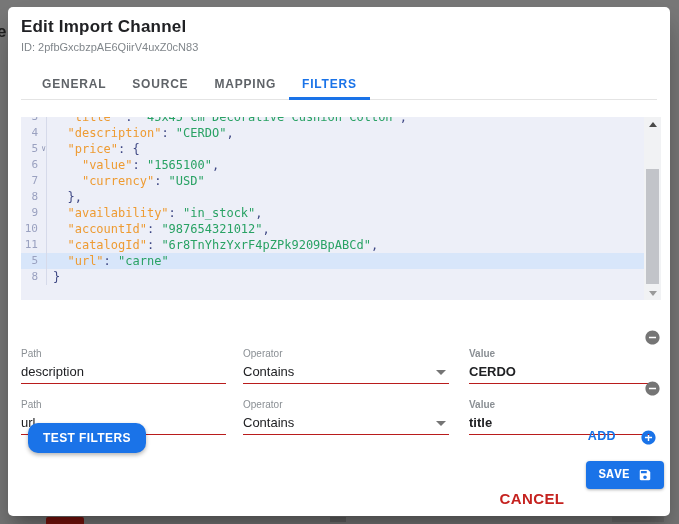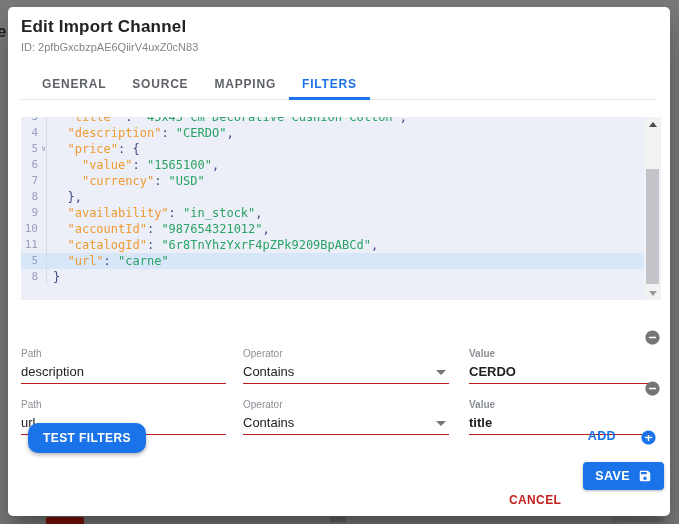--- a/index.html
+++ b/index.html
@@ -68,22 +68,22 @@
   .caret { position:absolute; right:3px; top:8px; width:0; height:0; border-left:5px solid transparent; border-right:5px solid transparent; border-top:5px solid #757575; }
   .minus-btn { position:absolute; right:-4px; top:13px; width:17px; height:17px; cursor:pointer; }
 
   
   .actions-row { position:absolute; left:13px; right:13px; top:416px; height:28px; }
   .btn-test { position:absolute; left:7px; top:0; background:var(--accent); color:#fff; border:none; border-radius:10px; font-family:inherit; font-size:12px; font-weight:bold; letter-spacing:.4px; padding:8px 15px; cursor:pointer; box-shadow:0 2px 4px rgba(0,0,0,.3); }
   .add-link { position:absolute; right:0; top:6px; display:flex; align-items:flex-start; gap:24px; color:var(--accent); font-size:12.5px; font-weight:bold; letter-spacing:.4px; cursor:pointer; }
 
   
   .footer { position:absolute; right:6px; bottom:3px; display:flex; align-items:center; gap:18px; }
-  .btn-cancel { background:none; border:none; font-family:inherit; color:var(--cancel-red); font-size:12px; font-weight:bold; letter-spacing:.4px; cursor:pointer; padding:6px 4px;margin-top:48px; }
-  .btn-save { background:var(--accent); color:#fff; border:none; border-radius:4px; font-family:Liberation Sans, sans-serif; font-size:12.5px; font-weight:bold; letter-spacing:.4px; padding:7px 12px; cursor:pointer; display:flex; align-items:center; gap:8px; box-shadow:0 1px 3px rgba(0,0,0,.3); }
+  .btn-cancel { background:none; border:none; font-family:inherit; color:var(--cancel-red); font-size:15px; font-weight:bold; letter-spacing:.4px; cursor:pointer; padding:6px 4px;margin-top:48px; }
+  .btn-save { background:var(--accent); color:#fff; border:none; border-radius:4px; font-family:Liberation Mono, monospace; font-size:12.5px; font-weight:bold; letter-spacing:.4px; padding:7px 12px; cursor:pointer; display:flex; align-items:center; gap:8px; box-shadow:0 1px 3px rgba(0,0,0,.3); }
 </style>
 </head>
 <body>
 
 <div class="backdrop-letter">e</div>
 <div class="frag frag-red"></div>
 <div class="frag frag-mid"></div>
 <div class="frag frag-right"></div>
 
 <div class="modal">

